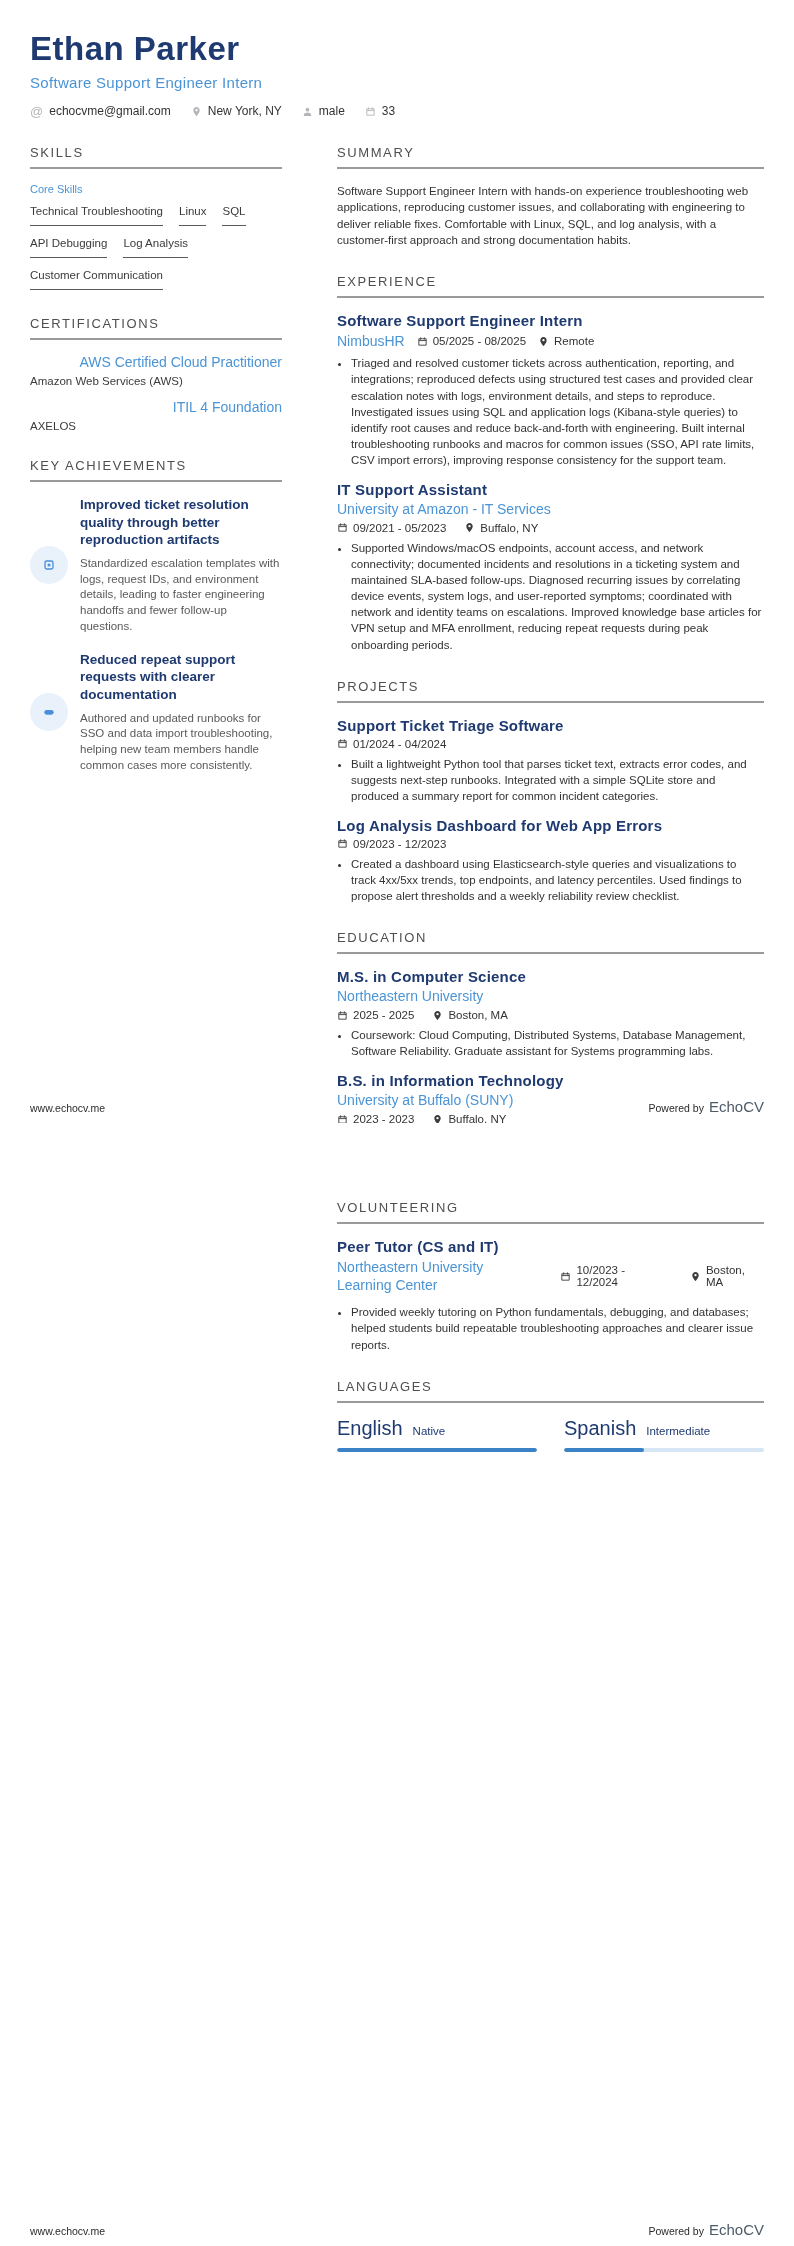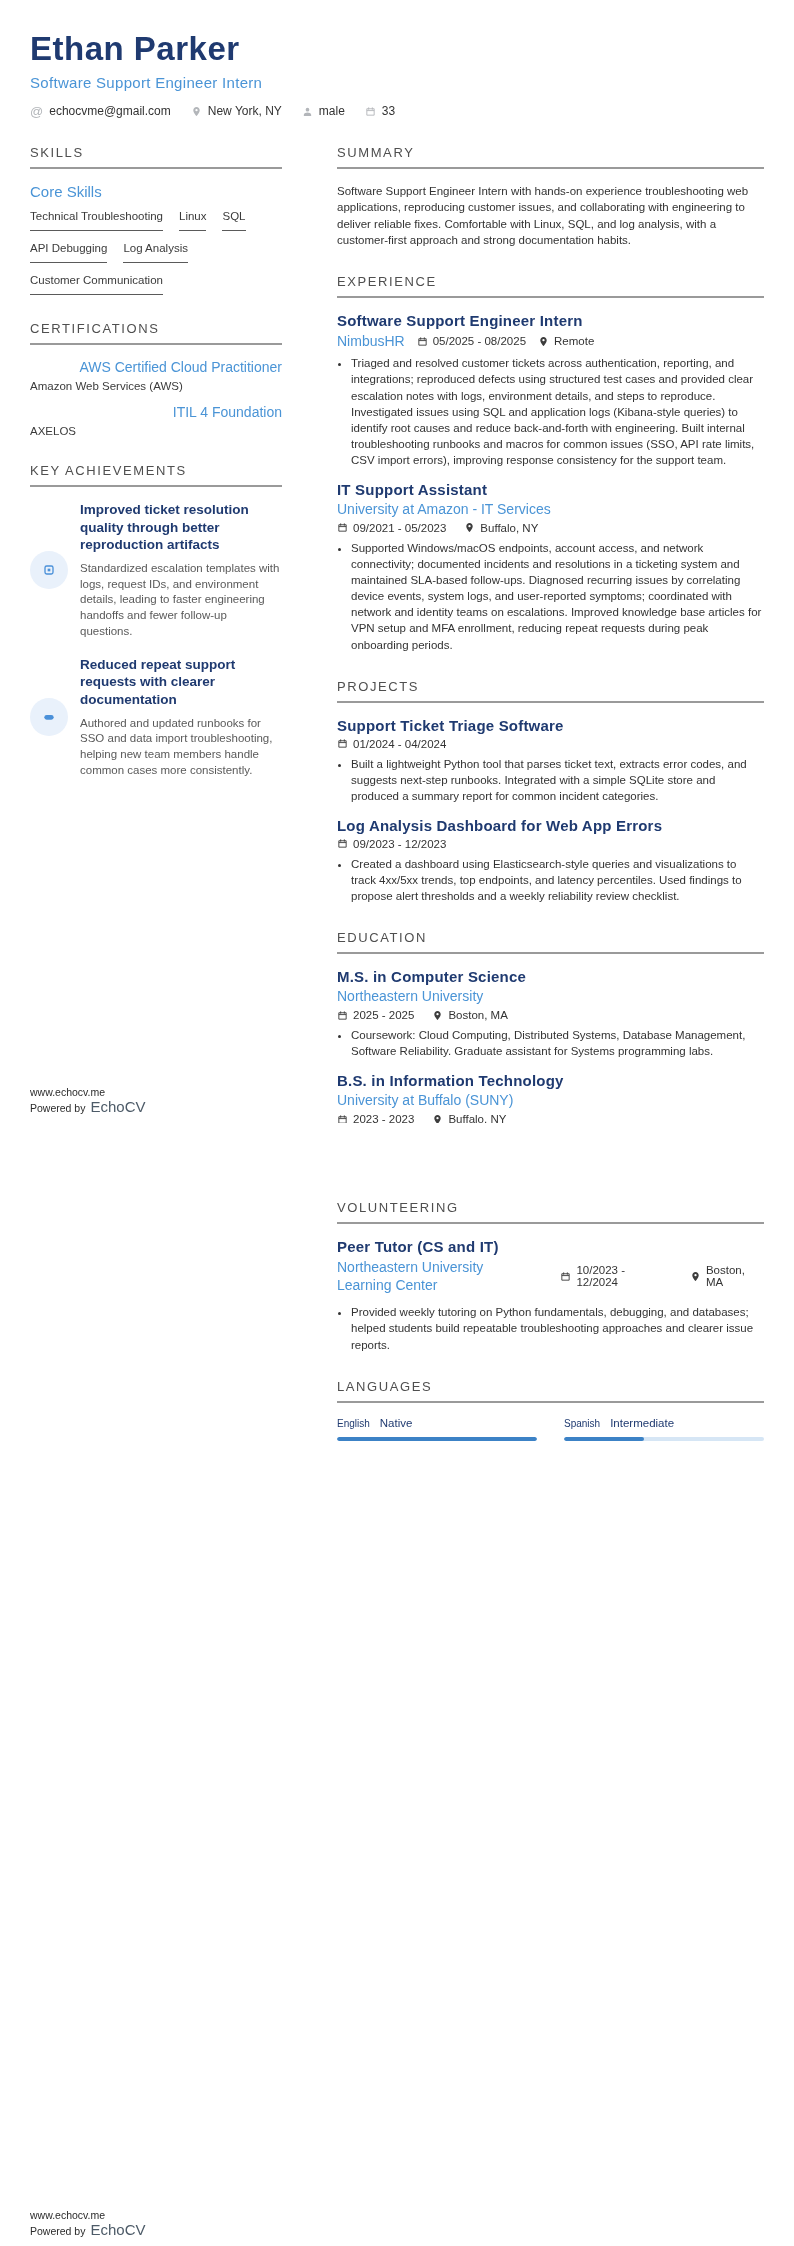--- a/index.html
+++ b/index.html
@@ -24,21 +24,21 @@
   .col-left { width:252px; }
   .col-right { width:427px; }
 
   .section { margin-bottom:26px; }
   .section-title {
     font-size:13px; color:#4f4f4f; letter-spacing:1.6px; font-weight:400;
     padding-bottom:7px; border-bottom:2px solid #9a9a9a; margin-bottom:14px;
   }
 
   
-  .skill-group-title { font-size:15px; color:#4a94d6; margin-bottom:10px; }
+  .skill-group-title { font-size:11px; color:#4a94d6; margin-bottom:10px; }
   .skill-list { display:flex; flex-wrap:wrap; column-gap:16px; row-gap:11px; }
   .skill-chip { font-size:11.5px; color:#3b3b3b; padding-bottom:8px; border-bottom:1.5px solid #5a5a5a; }
 
   
   .cert-item { margin-bottom:12px; }
   .cert-name { font-size:14px; color:#4a94d6; margin-bottom:5px;text-align:right; }
   .cert-issuer { font-size:11.5px; color:#3b3b3b; }
 
   
   .ach-item { display:flex; gap:12px; margin-bottom:16px;align-items:center; }
@@ -63,29 +63,29 @@
   .bullets { margin:6px 0 0 14px; }
   .bullets li { font-size:11.5px; line-height:1.4; color:#333; margin-bottom:2px; }
 
   .vol-head-row { display:flex; align-items:center; gap:22px; margin-top:3px; }
   .vol-company { width:205px; font-size:14px; color:#4a94d6; line-height:1.3; }
 
   
   .lang-row { display:flex; justify-content:space-between; }
   .lang-block { width:200px; }
   .lang-top { display:flex; align-items:baseline; gap:10px; }
-  .lang-name { font-size:10px; color:#1f3a70; }
+  .lang-name { font-size:20px; color:#1f3a70; }
   .lang-level { font-size:11.5px; color:#1f3a70; }
   .lang-bar { height:4px; background:#d6e6f5; border-radius:2px; margin-top:8px; overflow:hidden; }
   .lang-fill { height:100%; background:#3c82c6; border-radius:2px; }
 
   
   .page-footer {
     position:absolute; bottom:8px; left:30px; right:30px;
-    display:flex; justify-content:space-between; align-items:baseline;flex-direction:column;
+    display:flex; justify-content:space-between; align-items:baseline;
   }
   .footer-site { font-size:10.5px; color:#2b2b2b; }
   .footer-right { display:flex; align-items:baseline; gap:5px; }
   .footer-powered { font-size:10.5px; color:#2b2b2b; }
   .footer-brand { font-size:15px; color:#4d5b68; }
 
   .page2-content { margin-left:307px; width:427px; padding-top:47px; }
 </style>
 </head>
 <body>

